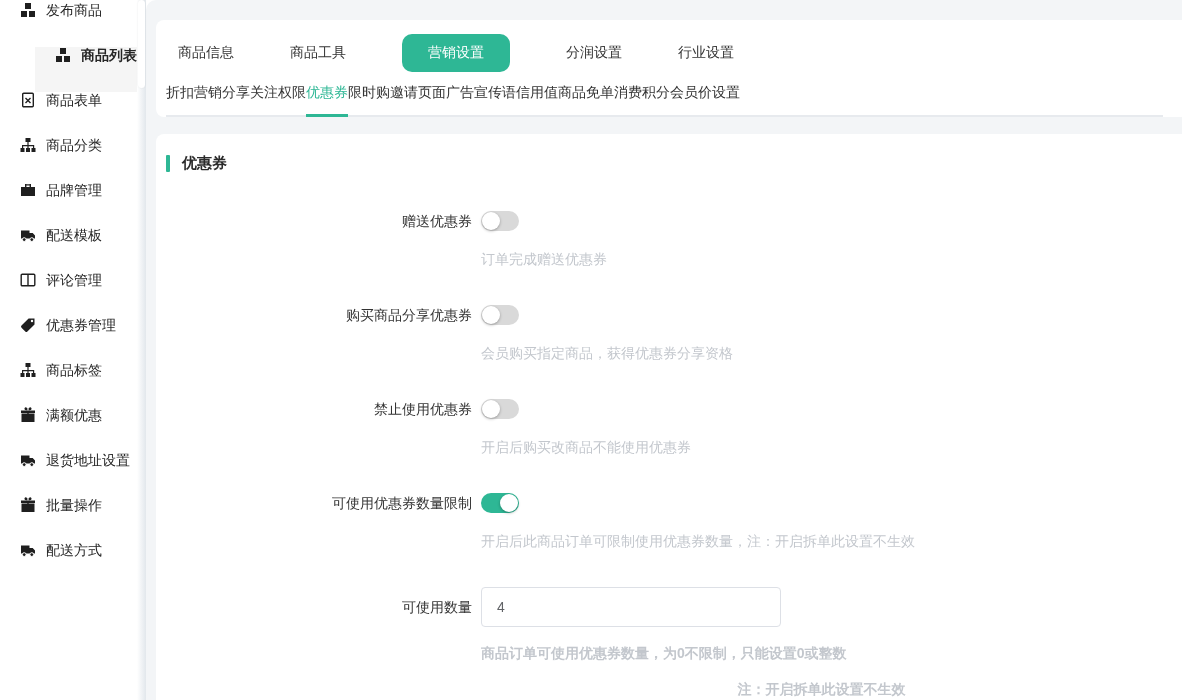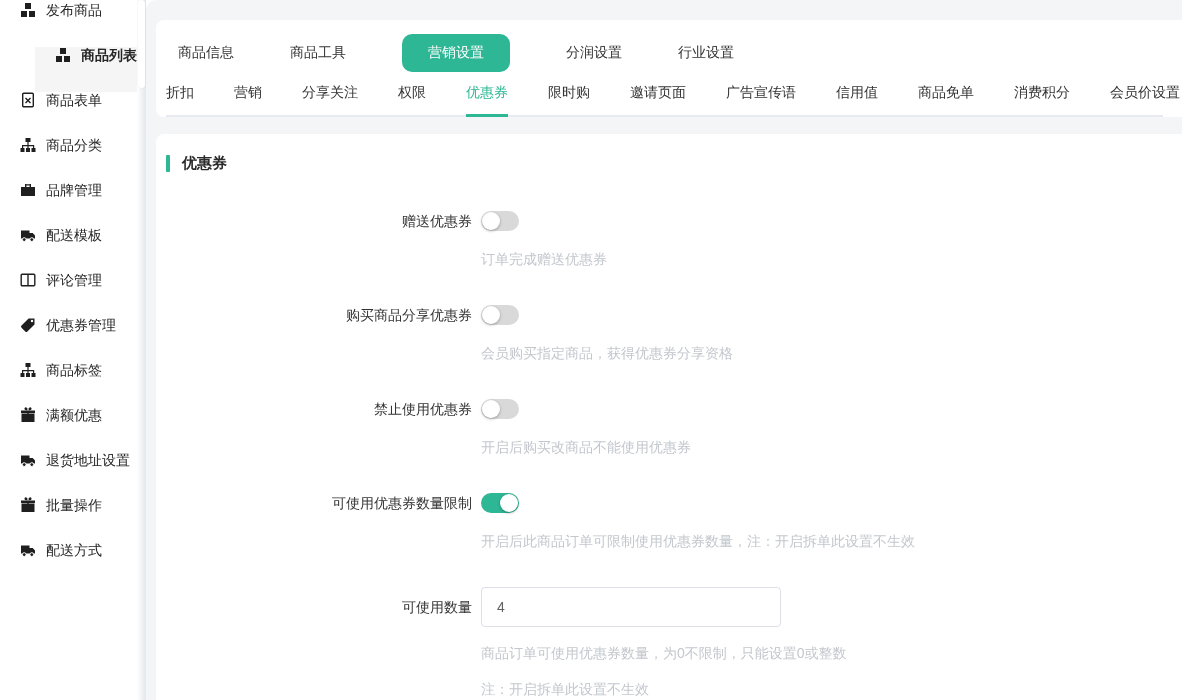--- a/index.html
+++ b/index.html
@@ -41,57 +41,57 @@
   .card{background:#fff;border-radius:8px 0 0 8px;}
   
   .tabs-card{padding:10px 16px 0 10px;margin-bottom:17px;}
   .primary-tabs{display:flex;align-items:center;gap:56px;padding:4px 0 6px 12px;}
   .ptab{cursor:pointer;color:#333;padding:10px 0;}
   .ptab.active{
     background:var(--green);color:#fff;border-radius:10px;
     padding:10px 26px;
   }
   .secondary-tabs{
-    display:flex;gap:40px;border-bottom:2px solid var(--line);
+    display:flex;border-bottom:2px solid var(--line);
     margin-right:3px;padding-top:6px;
   }
   .stab{cursor:pointer;color:#333;padding-bottom:12px;border-bottom:3px solid transparent;margin-bottom:-2px;white-space:nowrap;}
   .stab.active{color:var(--green);border-bottom-color:var(--green);}
   
   .content-card{padding:20px 20px 40px 10px;min-height:546px;}
   .section-head{display:flex;align-items:center;margin-bottom:38px;}
   .section-bar{width:4px;height:17px;background:var(--green);border-radius:1px;margin-right:12px;}
   .section-title{font-weight:bold;font-size:15px;color:#2b2b2b;}
   .form-row{display:flex;margin-bottom:36px;}
   .row-label{
     width:315px;flex-shrink:0;text-align:right;padding-right:9px;
     color:var(--label);line-height:20px;
   }
   .row-control{flex:1;}
   .row-desc{color:var(--desc);margin-top:18px;line-height:20px;}
-  .row-desc.second{margin-top:14px;}
+  .row-desc.second{margin-top:14px;text-align:center;}
   
   .toggle{
     width:38px;height:20px;border-radius:10px;background:#d9d9d9;
     position:relative;cursor:pointer;transition:background .2s;
   }
   .toggle .knob{
     position:absolute;top:1px;left:1px;width:18px;height:18px;border-radius:50%;
     background:#fff;box-shadow:0 1px 3px rgba(0,0,0,.3);
   }
   .toggle.on{background:var(--green);}
   .toggle.on .knob{left:19px;}
   
   .input-row .row-label{line-height:40px;}
   .text-input{
     width:300px;height:40px;border:1px solid #dde0e6;border-radius:4px;
     padding:0 15px;font-size:14px;color:#606266;outline:none;
     font-family:"Liberation Sans","DejaVu Sans",sans-serif;background:#fff;
   }
-  .input-row .row-desc{margin-top:16px;}
+  .input-row .row-desc{margin-top:16px;font-weight:bold;}
 </style>
 </head>
 <body>
 
 <div class="sidebar">
 
   <div class="side-item">
     <span class="icn">
         <svg viewBox="0 0 16 16" fill="currentColor">
           <path d="M5 1h6v6H5z M1 9h6v6H1z M9 9h6v6H9z"></path>

